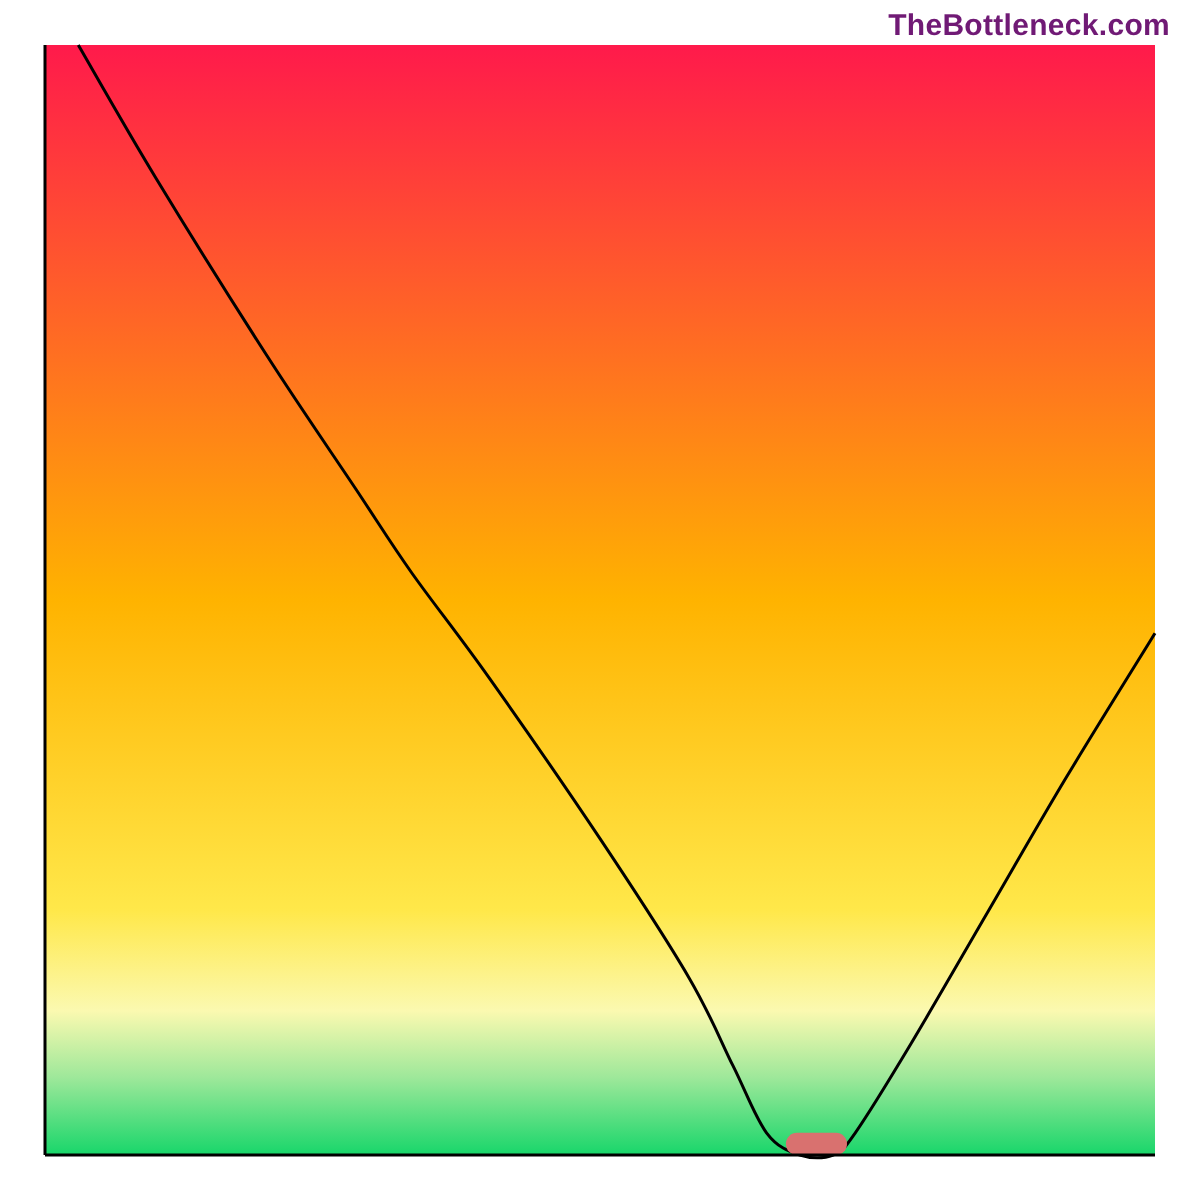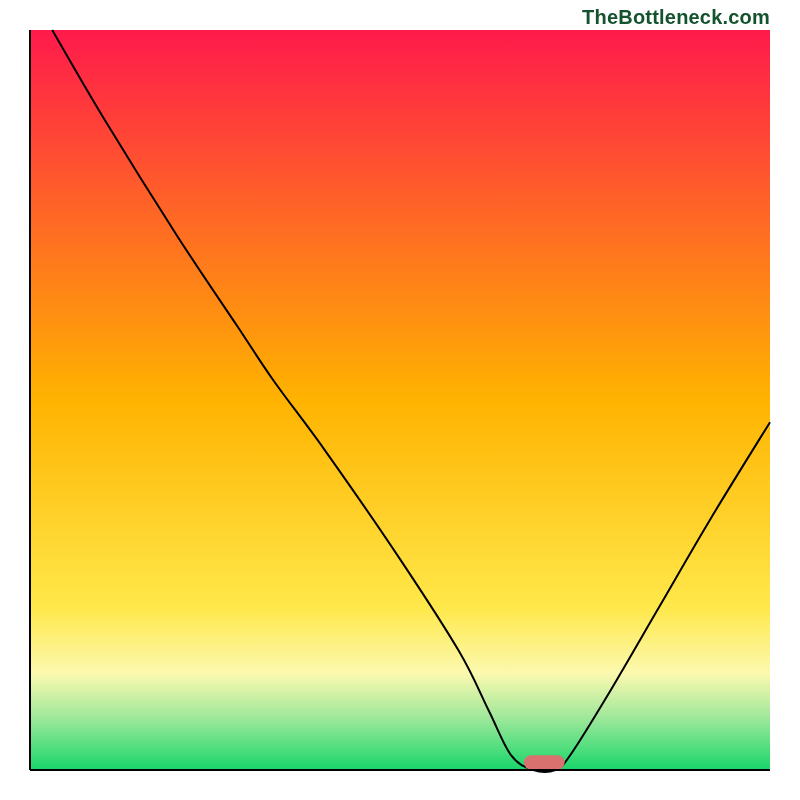--- a/index.html
+++ b/index.html
@@ -1,16 +1,16 @@
 <!DOCTYPE html>
 <html><head>
 <meta charset="utf-8">
 <style>
 html,body{margin:0;padding:0;width:800px;height:800px;background:#fff}
-.watermark{position:absolute;top:6px;right:30px;font:700 20px Arial,Helvetica,sans-serif;color:#14532d;letter-spacing:.2px}
+.watermark{position:absolute;top:6px;right:20px;font:700 20px Arial,Helvetica,sans-serif;color:#701a75;letter-spacing:.2px}
 svg{position:absolute;left:0;top:0}
 </style>
 </head>
 <body>
 
 <div class="watermark">TheBottleneck.com</div>
 
 <svg width="800" height="800">
   <defs>
     <linearGradient id="bg-grad" x1="0" y1="0" x2="0" y2="1">

